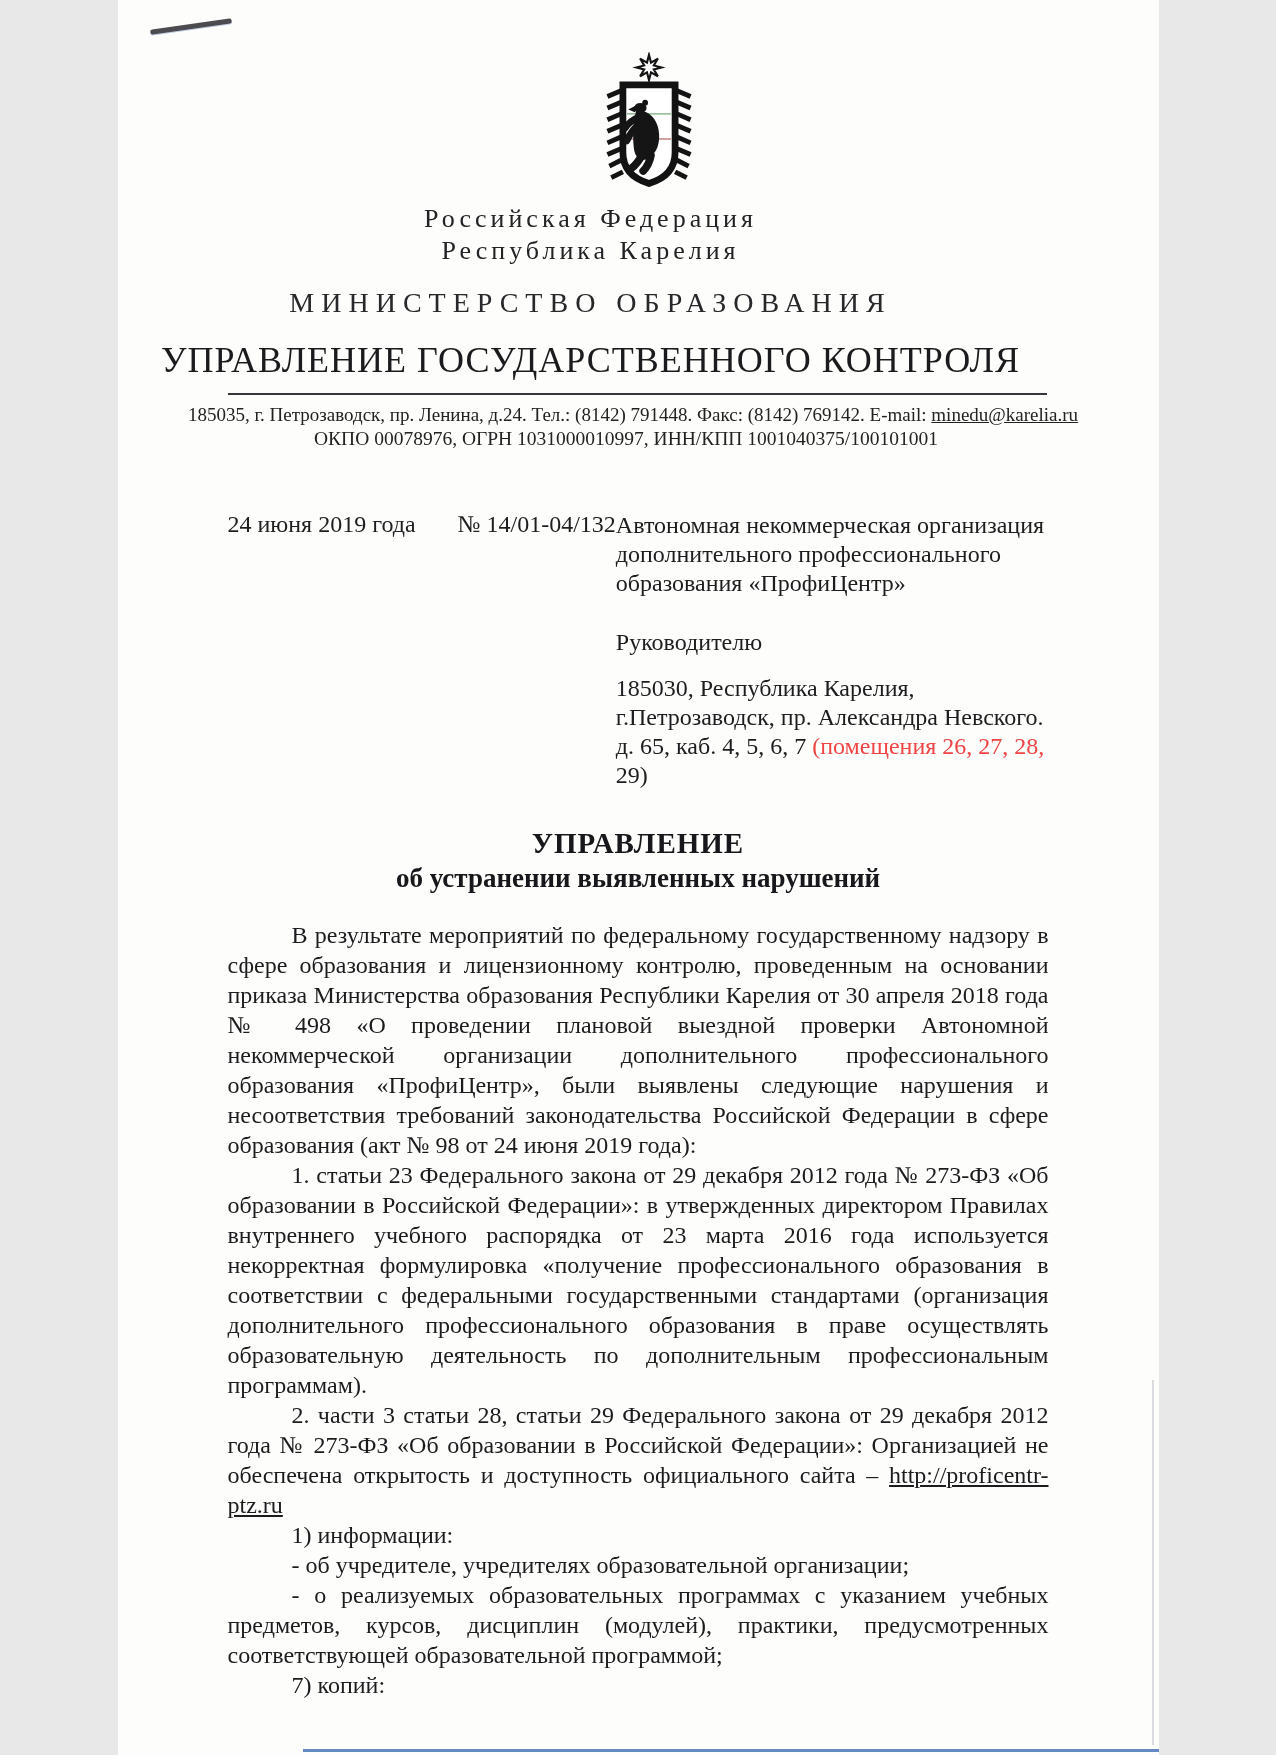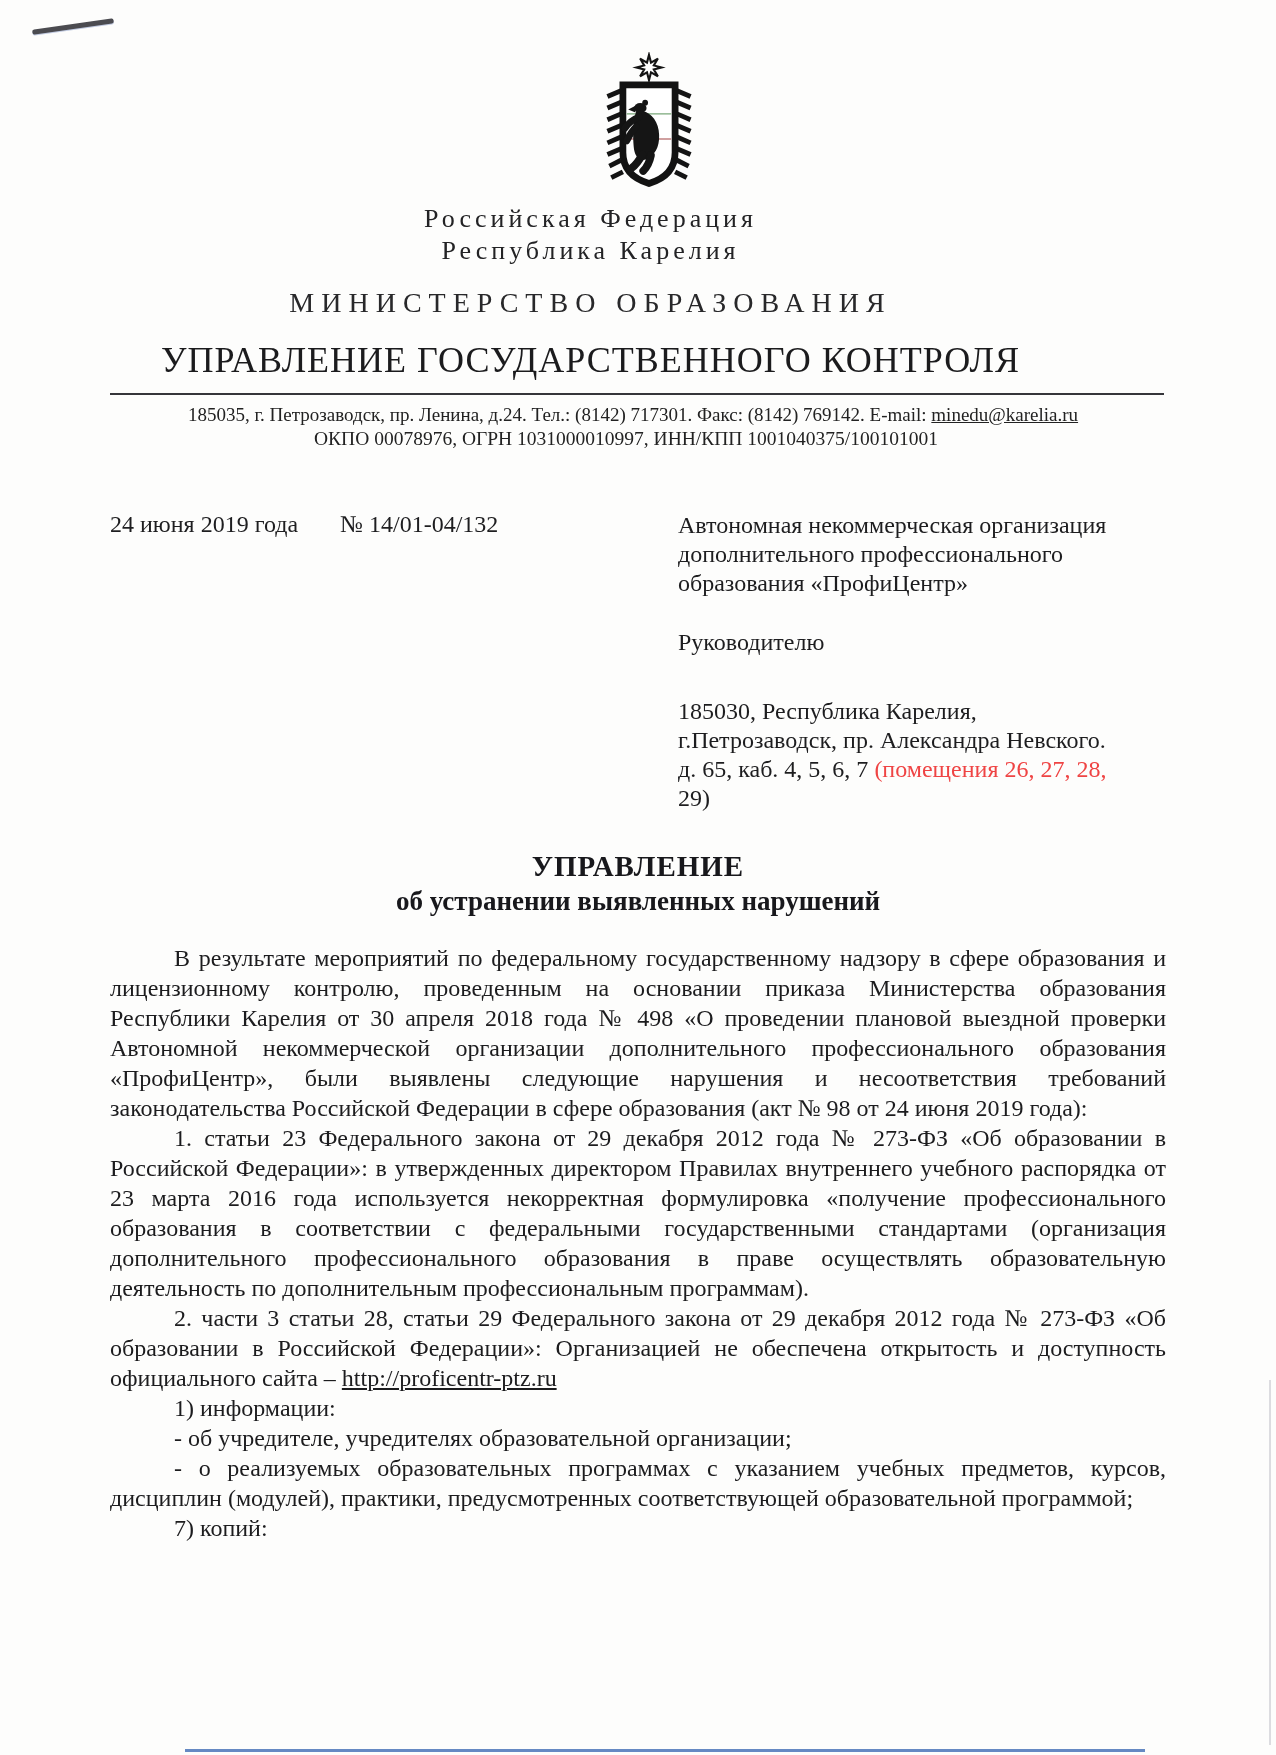--- a/index.html
+++ b/index.html
@@ -1,18 +1,18 @@
 <!DOCTYPE html>
 <html><head>
 <meta charset="utf-8">
 <style>
   html, body { margin: 0; padding: 0; background: #e8e8e8; }
   .page {
     position: relative;
-    width: 1276px;
+    width: 1041px;
     height: 1755px;
     margin: 0 auto;
     background: #fdfdfc;
     overflow: hidden;
     font-family: "Liberation Serif", serif;
     color: #1d1d1f;
   }
   
   .staple {
     position: absolute; left: 32px; top: 24px;
@@ -39,21 +39,21 @@
   .contact { text-align: center; font-size: 19px; margin-top: 8px; line-height: 24px; color: #222; padding-right: 10px; }
   .contact .email { text-decoration: underline; }
   .codes { text-align: center; font-size: 19.5px; line-height: 24px; color: #222; padding-right: 24px; }
   
   .meta-row { display: flex; margin: 60px 110px 0 110px; }
   .dateline { font-size: 24px; white-space: nowrap; color: #1e1e20; }
   .doc-number { margin-left: 42px; }
   .recipient { margin-left: auto; width: 488px; font-size: 24px; line-height: 29px; color: #1d1d1f; }
   .recipient .org { margin: 0; }
   .recipient .addressee { margin-top: 30px; }
-  .recipient .addr { margin-top: 40px; }
+  .recipient .addr { margin-top: 17px; }
   .faded { color: #ef4444; }
   
   .doc-title { text-align: center; margin-top: 36px; font-weight: bold; color: #18181c; }
   .doc-title .t1 { font-size: 29px; letter-spacing: 1px; line-height: 34px; }
   .doc-title .t2 { font-size: 27px; line-height: 32px; margin-top: 2px; }
   
   .body-text { margin: 26px 110px 0 110px; font-size: 24px; line-height: 30px; text-align: justify; color: #1c1c1e; }
   .body-text p { margin: 0; text-indent: 64px; }
   .site-link { text-decoration: underline; }
 </style>
@@ -85,21 +85,21 @@
     </svg>
 
     <div class="country">Российская Федерация</div>
     <div class="region">Республика Карелия</div>
     <div class="ministry">МИНИСТЕРСТВО ОБРАЗОВАНИЯ</div>
     <div class="dept">УПРАВЛЕНИЕ ГОСУДАРСТВЕННОГО КОНТРОЛЯ</div>
   </div>
 
   <hr class="rule">
 
-  <div class="contact"><span>185035, г. Петрозаводск, пр. Ленина, д.24. Тел.: (8142) 717301. Факс: (8142) 769142. E-mail: </span><span class="email">minedu@karelia.ru</span></div>
+  <div class="contact"><span>185035, г. Петрозаводск, пр. Ленина, д.24. Тел.: (8142) 791448. Факс: (8142) 769142. E-mail: </span><span class="email">minedu@karelia.ru</span></div>
   <div class="codes">ОКПО 00078976,  ОГРН 1031000010997,  ИНН/КПП  1001040375/100101001</div>
 
   <div class="meta-row">
     <div class="dateline">
       <span>24 июня 2019 года</span><span class="doc-number">№ 14/01-04/132</span>
     </div>
     <div class="recipient">
       <p class="org">Автономная некоммерческая организация дополнительного профессионального образования «ПрофиЦентр»</p>
       <div class="addressee">Руководителю</div>
       <div class="addr">

